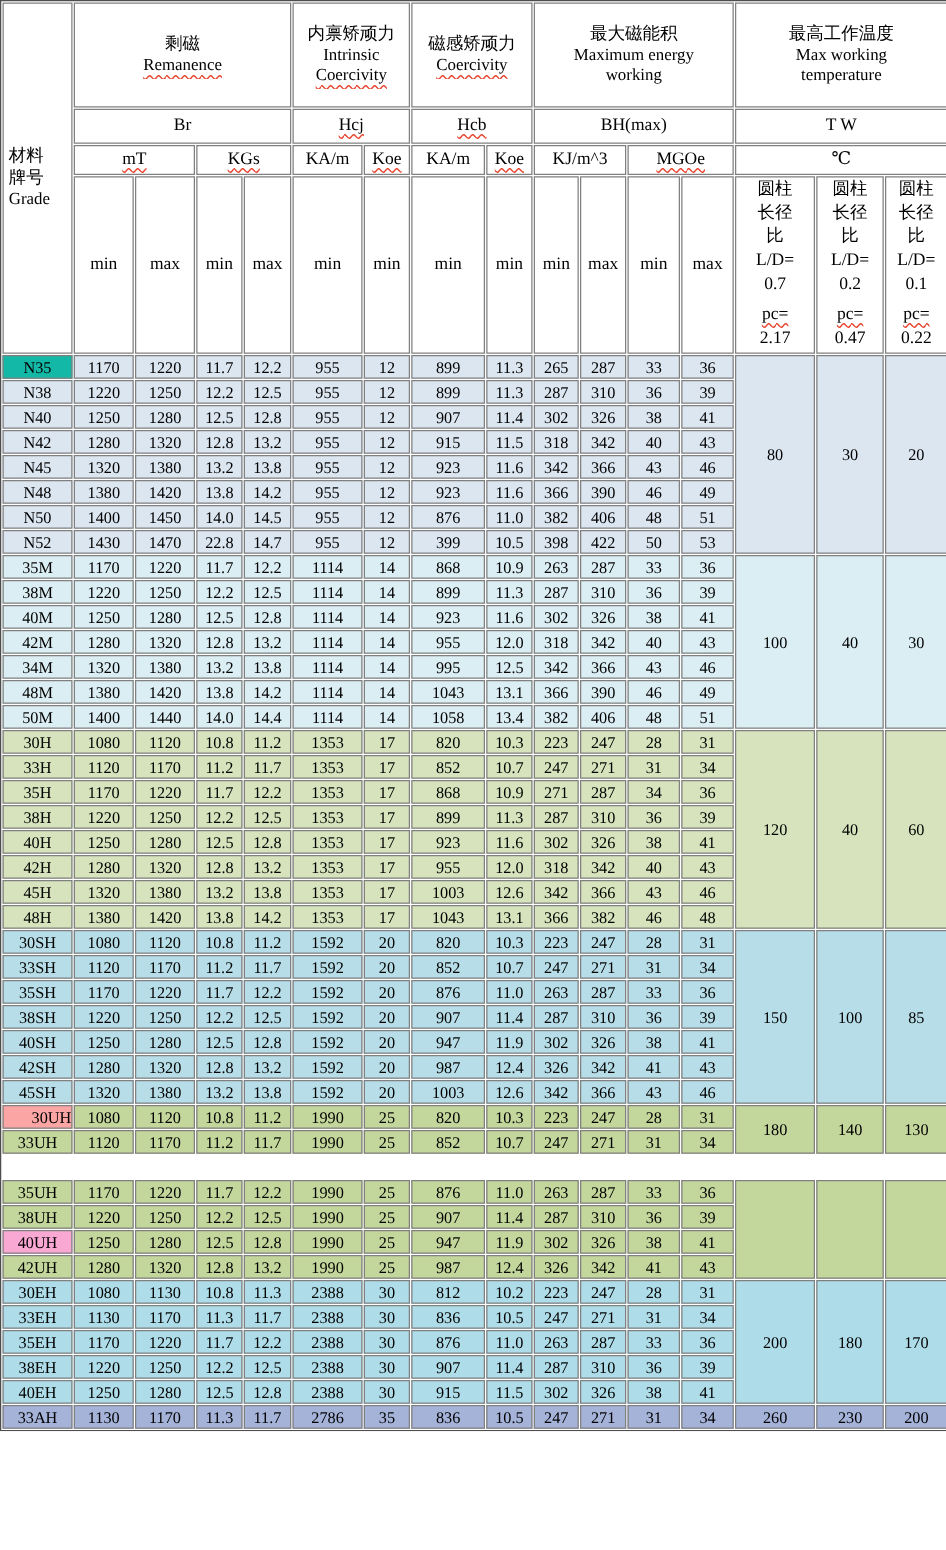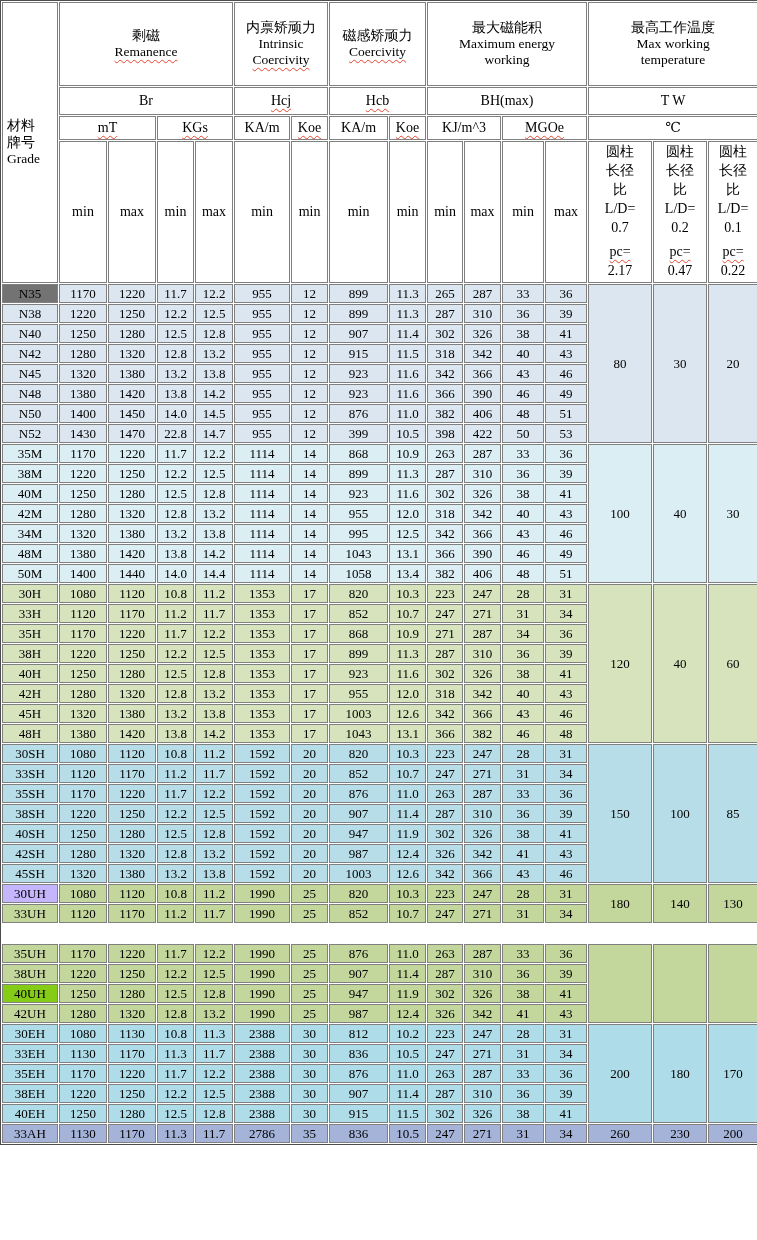--- a/index.html
+++ b/index.html
@@ -151,21 +151,21 @@
         <div>比</div>
         <div>L/D=</div>
         <div>0.1</div>
         <div class="pcblk"><span class="wavy">pc=</span></div>
         <div>0.22</div>
       </td>
     </tr>
   </thead>
   <tbody>
       <tr>
-        <td style="background: #737373;">N35</td>
+        <td style="background: #14b8a6;">N35</td>
         <td style="background: rgb(220, 230, 241);">1170</td>
         <td style="background: rgb(220, 230, 241);">1220</td>
         <td style="background: rgb(220, 230, 241);">11.7</td>
         <td style="background: rgb(220, 230, 241);">12.2</td>
         <td style="background: rgb(220, 230, 241);">955</td>
         <td style="background: rgb(220, 230, 241);">12</td>
         <td style="background: rgb(220, 230, 241);">899</td>
         <td style="background: rgb(220, 230, 241);">11.3</td>
         <td style="background: rgb(220, 230, 241);">265</td>
         <td style="background: rgb(220, 230, 241);">287</td>
@@ -613,21 +613,21 @@
         <td style="background: rgb(183, 222, 232);">1592</td>
         <td style="background: rgb(183, 222, 232);">20</td>
         <td style="background: rgb(183, 222, 232);">1003</td>
         <td style="background: rgb(183, 222, 232);">12.6</td>
         <td style="background: rgb(183, 222, 232);">342</td>
         <td style="background: rgb(183, 222, 232);">366</td>
         <td style="background: rgb(183, 222, 232);">43</td>
         <td style="background: rgb(183, 222, 232);">46</td>
       </tr>
       <tr>
-        <td style="background: #c4b5fd;">30UH</td>
+        <td style="background: #fca5a5; text-align: right;">30UH</td>
         <td style="background: rgb(195, 214, 155);">1080</td>
         <td style="background: rgb(195, 214, 155);">1120</td>
         <td style="background: rgb(195, 214, 155);">10.8</td>
         <td style="background: rgb(195, 214, 155);">11.2</td>
         <td style="background: rgb(195, 214, 155);">1990</td>
         <td style="background: rgb(195, 214, 155);">25</td>
         <td style="background: rgb(195, 214, 155);">820</td>
         <td style="background: rgb(195, 214, 155);">10.3</td>
         <td style="background: rgb(195, 214, 155);">223</td>
         <td style="background: rgb(195, 214, 155);">247</td>
@@ -682,21 +682,21 @@
         <td style="background: rgb(195, 214, 155);">1990</td>
         <td style="background: rgb(195, 214, 155);">25</td>
         <td style="background: rgb(195, 214, 155);">907</td>
         <td style="background: rgb(195, 214, 155);">11.4</td>
         <td style="background: rgb(195, 214, 155);">287</td>
         <td style="background: rgb(195, 214, 155);">310</td>
         <td style="background: rgb(195, 214, 155);">36</td>
         <td style="background: rgb(195, 214, 155);">39</td>
       </tr>
       <tr>
-        <td style="background: #84cc16; margin-top: 20px;">40UH</td>
+        <td style="background: #f9a8d4; margin-top: 20px;">40UH</td>
         <td style="background: rgb(195, 214, 155);">1250</td>
         <td style="background: rgb(195, 214, 155);">1280</td>
         <td style="background: rgb(195, 214, 155);">12.5</td>
         <td style="background: rgb(195, 214, 155);">12.8</td>
         <td style="background: rgb(195, 214, 155);">1990</td>
         <td style="background: rgb(195, 214, 155);">25</td>
         <td style="background: rgb(195, 214, 155);">947</td>
         <td style="background: rgb(195, 214, 155);">11.9</td>
         <td style="background: rgb(195, 214, 155);">302</td>
         <td style="background: rgb(195, 214, 155);">326</td>

